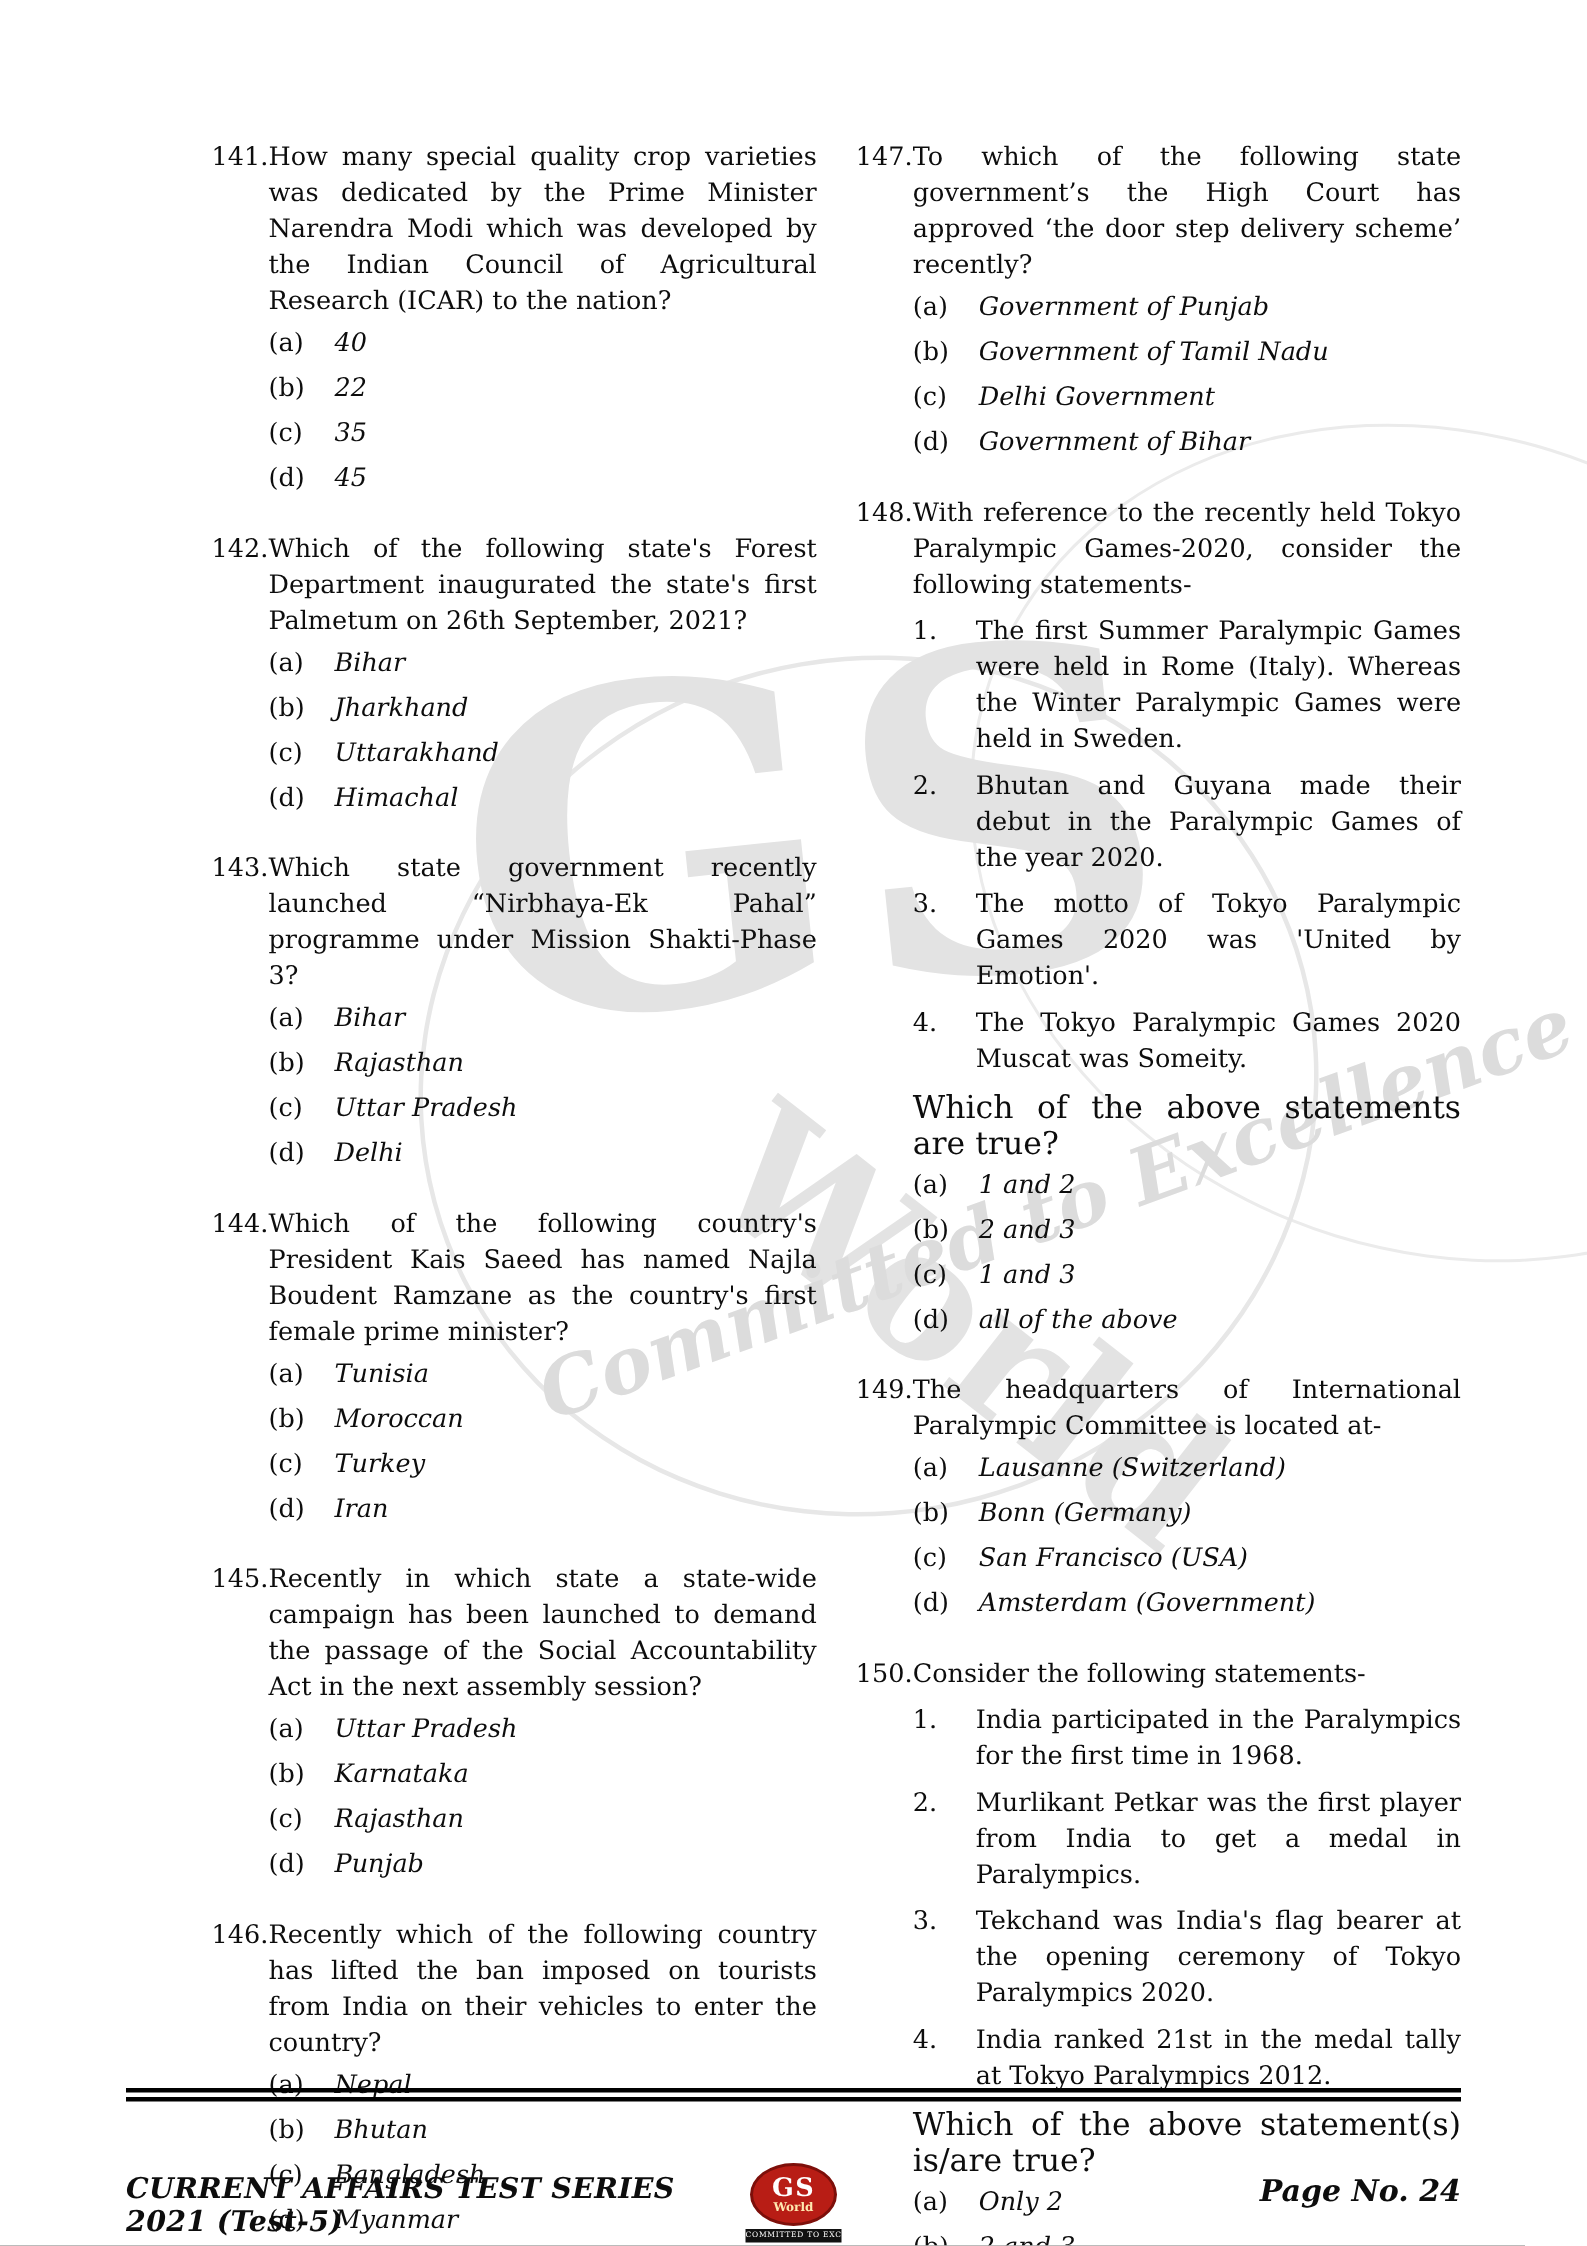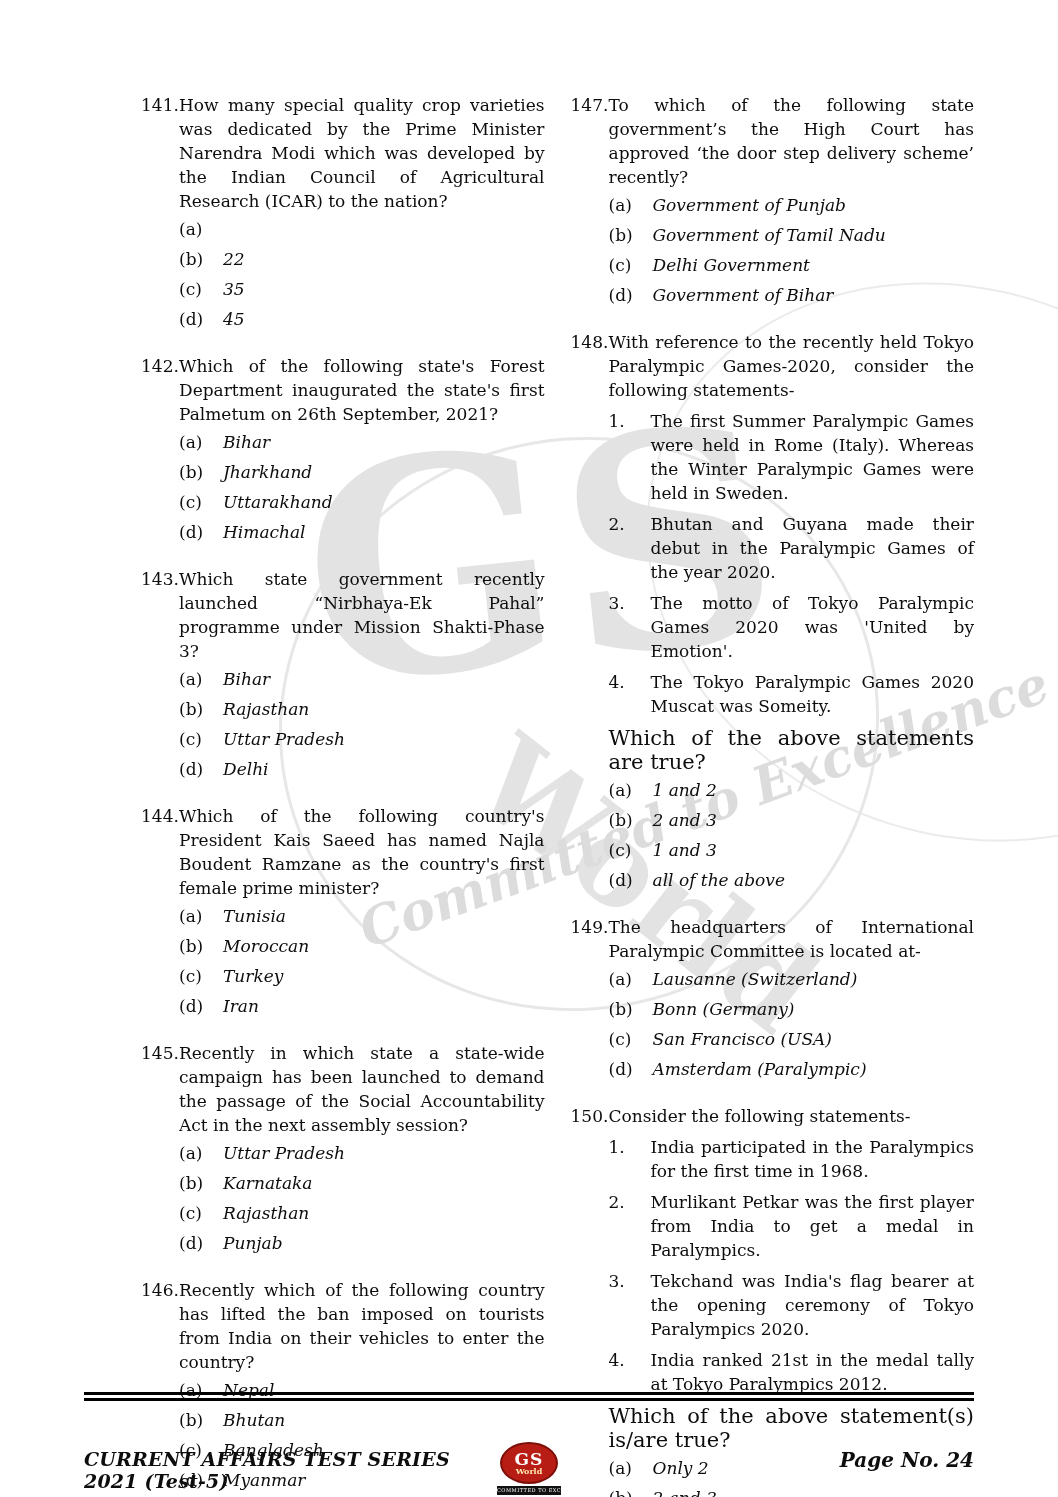--- a/index.html
+++ b/index.html
@@ -118,20 +118,21 @@
   <div class="content">
     <div class="col" id="col-left">
         <div class="question">
           <div class="q-head">
             <span class="q-num">141.</span>
             <div class="q-text">How many special quality crop varieties was dedicated by  the Prime Minister Narendra Modi which was developed by the Indian Council of Agricultural Research (ICAR) to the nation?</div>
           </div>
           <div class="options">
             <div class="opt">
               <span class="opt-label">(a)</span>
+              <span class="opt-text">40</span>
             </div>
             <div class="opt">
               <span class="opt-label">(b)</span>
               <span class="opt-text">22</span>
             </div>
             <div class="opt">
               <span class="opt-label">(c)</span>
               <span class="opt-text">35</span>
             </div>
             <div class="opt">
@@ -340,21 +341,21 @@
             <div class="opt">
               <span class="opt-label">(b)</span>
               <span class="opt-text">Bonn (Germany)</span>
             </div>
             <div class="opt">
               <span class="opt-label">(c)</span>
               <span class="opt-text">San Francisco (USA)</span>
             </div>
             <div class="opt">
               <span class="opt-label">(d)</span>
-              <span class="opt-text">Amsterdam (Paralympic)</span>
+              <span class="opt-text">Amsterdam (Government)</span>
             </div>
           </div>
         </div>
         <div class="question">
           <div class="q-head">
             <span class="q-num">150.</span>
             <div class="q-text">Consider the following statements-</div>
           </div>
           <div class="stmt">
             <span class="stmt-num">1.</span>

